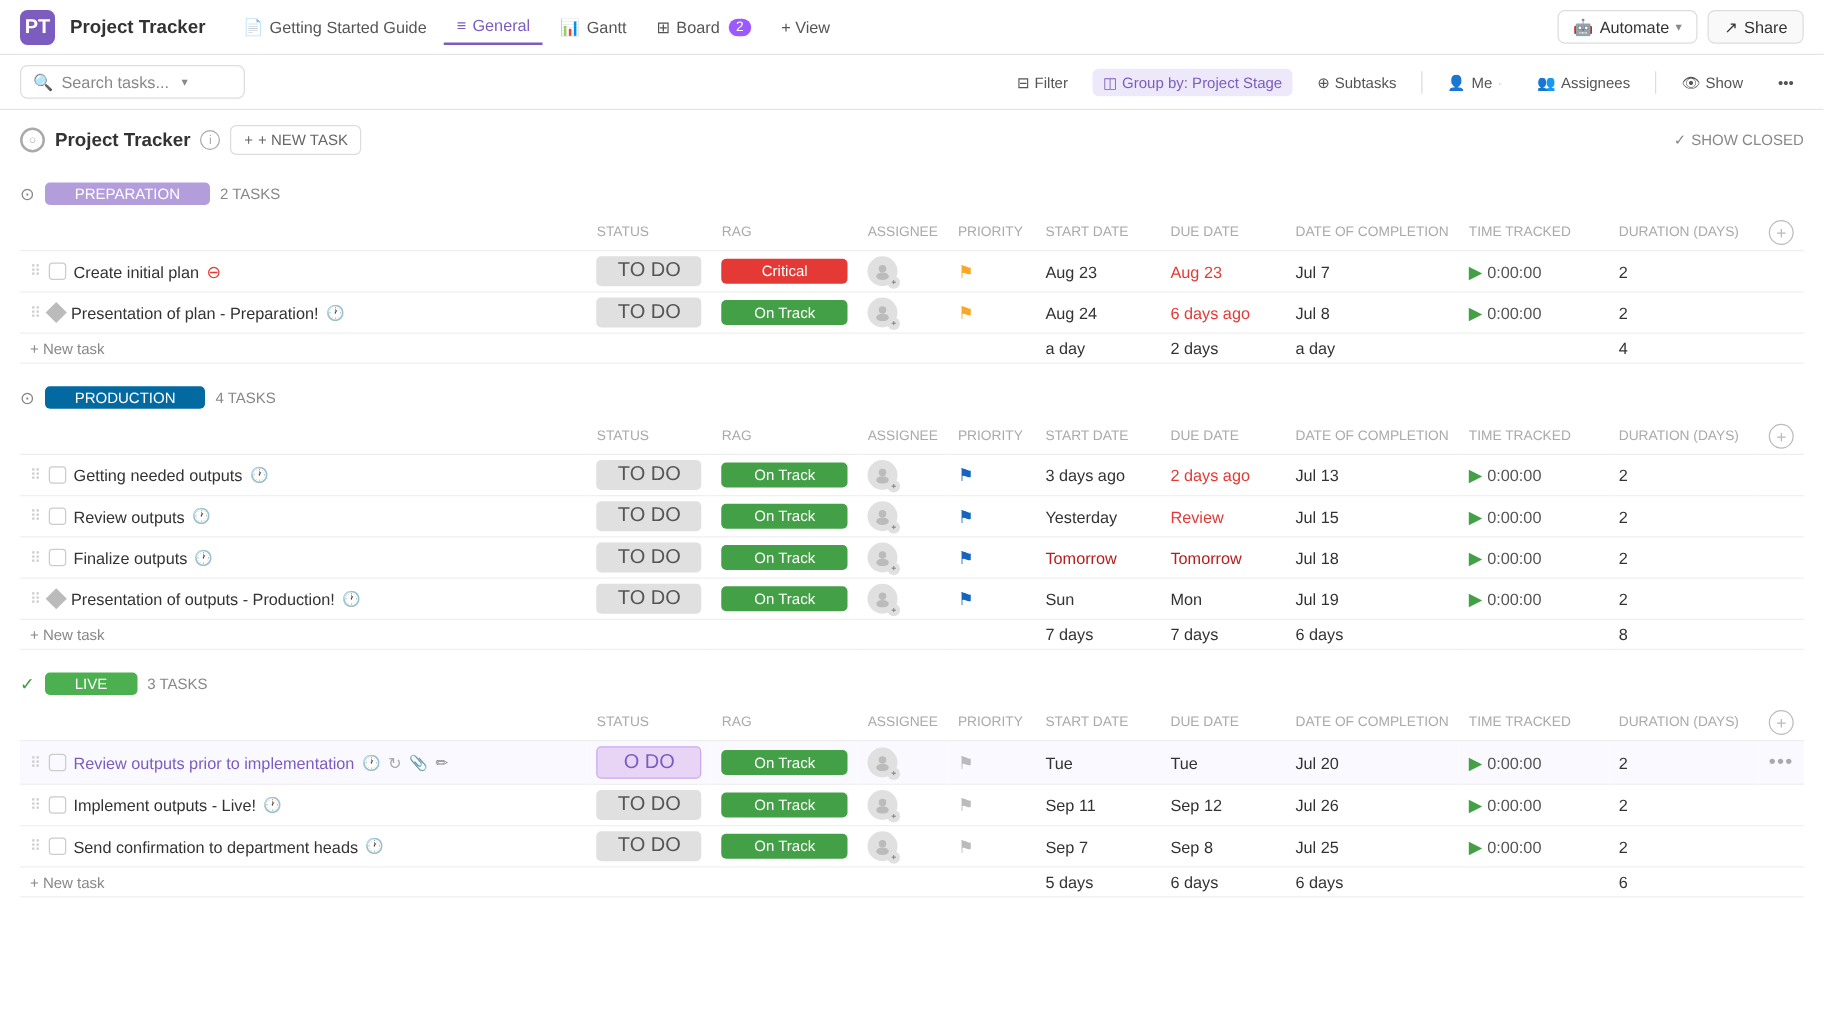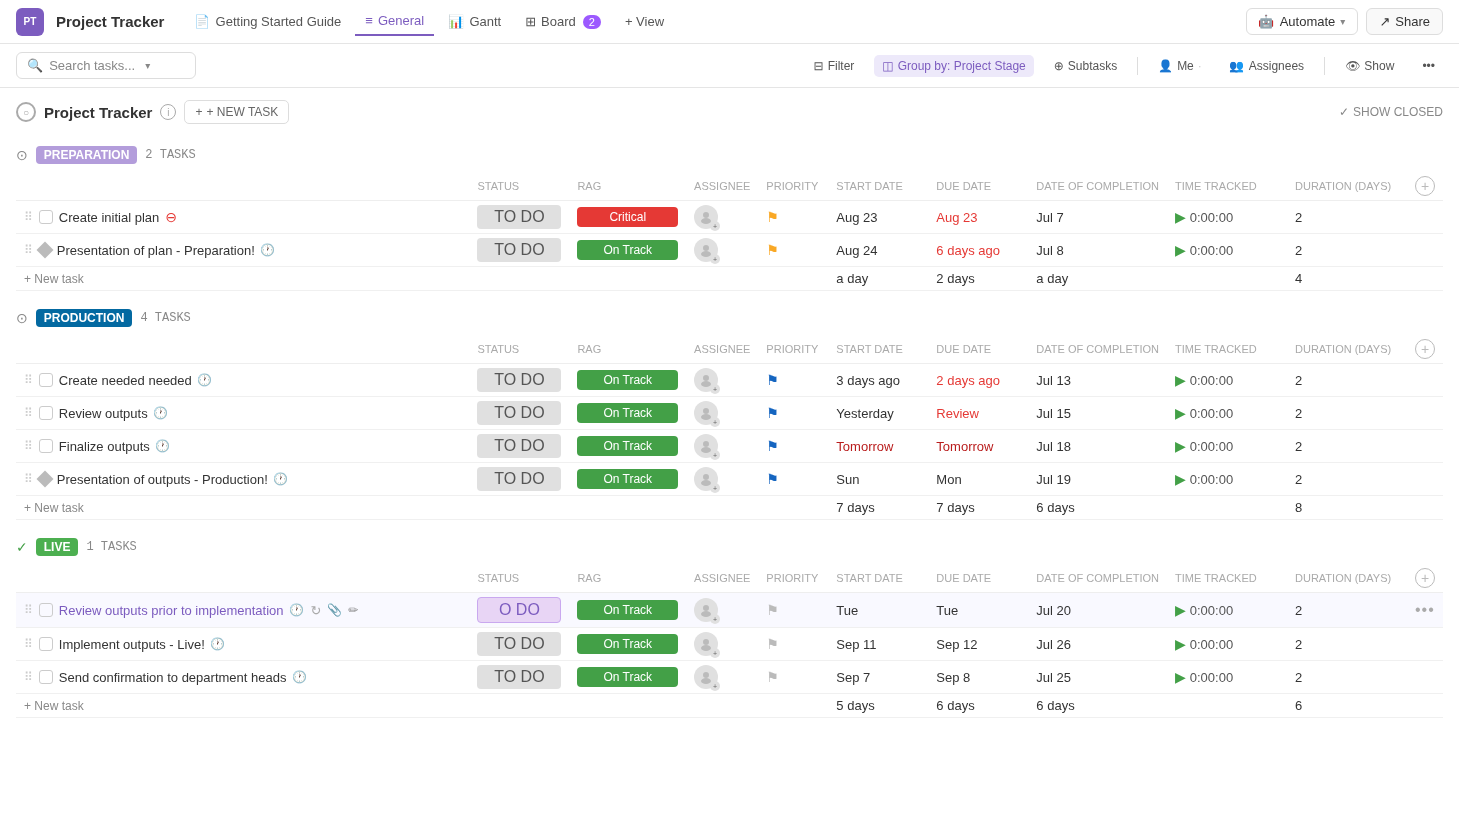--- a/index.html
+++ b/index.html
@@ -1,20 +1,20 @@
 <!DOCTYPE html>
 <html><head>
   <meta charset="utf-8">
   <style>
     * { box-sizing: border-box; margin: 0; padding: 0; }
     body { font-family: -apple-system, BlinkMacSystemFont, 'Segoe UI', sans-serif; font-size: 13px; background: #fff; color: #333; overflow-x: hidden; }
 
     
     .top-nav { display: flex; align-items: center; padding: 0 16px; height: 44px; border-bottom: 1px solid #e5e5e5; gap: 4px; }
-    .app-icon { width: 28px; height: 28px; background: #7c5cbf; border-radius: 6px; display: flex; align-items: center; justify-content: center; color: #fff; font-weight: bold; font-size: 10px; margin-right: 8px; }
+    .app-icon { width: 28px; height: 28px; background: #7c5cbf; border-radius: 6px; display: flex; align-items: center; justify-content: center; color: #fff; font-weight: bold; font-size: 16px; margin-right: 8px; }
     .app-title { font-weight: 600; font-size: 15px; margin-right: 16px; }
     .nav-item { display: flex; align-items: center; gap: 5px; padding: 6px 10px; border-radius: 6px; cursor: pointer; color: #555; font-size: 13px; white-space: nowrap; }
     .nav-item.active { color: #7c5cbf; border-bottom: 2px solid #7c5cbf; border-radius: 0; }
     .nav-spacer { flex: 1; }
     .nav-right { display: flex; align-items: center; gap: 8px; }
     .btn-automate { display: flex; align-items: center; gap: 5px; padding: 5px 12px; border: 1px solid #ddd; border-radius: 6px; cursor: pointer; font-size: 13px; }
     .btn-share { display: flex; align-items: center; gap: 5px; padding: 5px 12px; border: 1px solid #ddd; border-radius: 6px; cursor: pointer; font-size: 13px; background: #f9f9f9; }
 
     
     .toolbar { display: flex; align-items: center; padding: 0 16px; height: 44px; border-bottom: 1px solid #e5e5e5; gap: 8px; }
@@ -31,25 +31,25 @@
     .project-title { font-size: 15px; font-weight: 600; }
     .circle-icon { width: 20px; height: 20px; border-radius: 50%; border: 2px solid #aaa; display: flex; align-items: center; justify-content: center; font-size: 10px; color: #aaa; }
     .info-icon { width: 16px; height: 16px; border-radius: 50%; border: 1px solid #aaa; display: flex; align-items: center; justify-content: center; font-size: 10px; color: #aaa; cursor: pointer; }
     .btn-new-task { display: flex; align-items: center; gap: 4px; padding: 4px 10px; border: 1px solid #ddd; border-radius: 5px; cursor: pointer; font-size: 12px; color: #666; }
     .show-closed { margin-left: auto; display: flex; align-items: center; gap: 4px; font-size: 12px; color: #888; cursor: pointer; }
 
     
     .section { margin-bottom: 12px; }
     .section-header { display: flex; align-items: center; gap: 8px; padding: 6px 0; margin-bottom: 2px; }
     .section-toggle { cursor: pointer; color: #888; font-size: 14px; }
-    .section-badge { padding: 2px 8px; border-radius: 4px; font-size: 12px; font-weight: 700; text-align: center; }
+    .section-badge { padding: 2px 24px; border-radius: 4px; font-size: 12px; font-weight: 400; text-align: center; }
     .badge-prep { background: #b39ddb; color: #fff; }
     .badge-prod { background: #0369a1; color: #fff; }
     .badge-live { background: #4caf50; color: #fff; }
-    .task-count { font-size: 12px; color: #888; font-family: Liberation Mono, monospace; }
+    .task-count { font-size: 12px; color: #888; }
 
     
     .task-table { width: 100%; border-collapse: collapse; }
     .task-table th { font-size: 11px; color: #aaa; font-weight: 500; text-align: left; padding: 4px 8px; border-bottom: 1px solid #eee; white-space: nowrap; }
     .task-table td { padding: 4px 8px; border-bottom: 1px solid #f0f0f0; font-size: 13px; vertical-align: middle; white-space: nowrap; }
     .col-task { min-width: 260px; }
     .col-status { width: 100px; }
     .col-rag { width: 100px; }
     .col-assignee { width: 70px; margin-top: 48px; }
     .col-priority { width: 70px; }
@@ -346,21 +346,21 @@
             <div class="add-btn">+</div>
           </th>
         </tr>
       </thead>
       <tbody>
         <tr class="row-hover">
           <td class="col-task">
               <div class="task-name-cell">
                 <span class="drag-handle">⠿</span>
                 <span class="task-checkbox"></span>
-                <span>Create needed needed</span>
+                <span>Getting needed outputs</span>
                 <span class="clock-icon">🕐</span>
               </div>
             </td>
           <td class="col-status">
               <div class="status-btn">TO DO</div>
             </td>
           <td class="col-rag">
               <div class="rag-btn rag-ontrack">On Track</div>
             </td>
           <td class="col-assignee">
@@ -508,21 +508,21 @@
           <td></td>
         </tr>
       </tbody>
     </table>
   </div>
 
   <div class="section">
     <div class="section-header">
       <span class="section-toggle" style="color:#43a047">✓</span>
       <span class="section-badge badge-live">LIVE</span>
-      <span class="task-count">1 TASKS</span>
+      <span class="task-count">3 TASKS</span>
     </div>
     <table class="task-table">
       <thead>
         <tr>
           <th class="col-task"></th>
           <th class="col-status">STATUS</th>
           <th class="col-rag">RAG</th>
           <th class="col-assignee">ASSIGNEE</th>
           <th class="col-priority">PRIORITY</th>
           <th class="col-startdate">START DATE</th>

